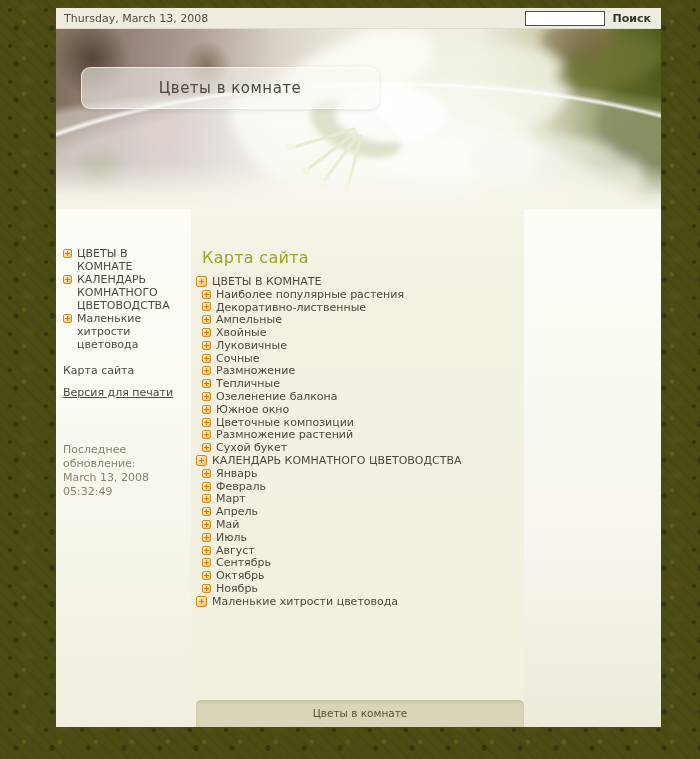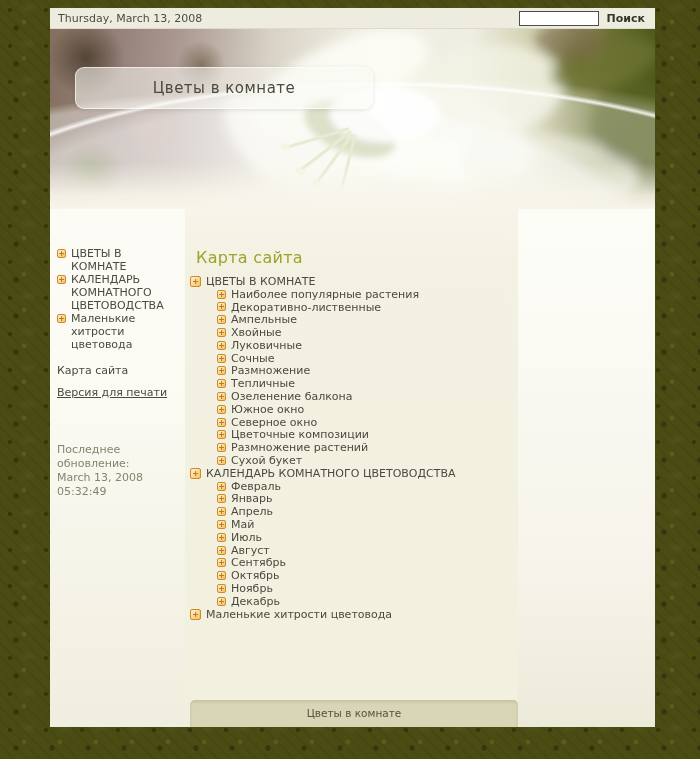--- a/index.html
+++ b/index.html
@@ -9,21 +9,21 @@
     background-color:#4a4c14;
     background-image:
       radial-gradient(circle at 10px 10px, rgba(15,17,0,.38) 1.5px, transparent 2.5px),
       radial-gradient(circle at 24px 22px, rgba(130,140,50,.28) 1.5px, transparent 3px),
       radial-gradient(circle at 16px 28px, rgba(0,0,0,.28) 2px, transparent 3.5px),
       radial-gradient(ellipse 14px 8px at 28px 8px, rgba(110,120,40,.20), transparent 70%),
       repeating-linear-gradient(45deg, rgba(0,0,0,.05) 0 2px, transparent 2px 9px);
     background-size:36px 36px,36px 36px,36px 36px,36px 36px,auto;
   }
   .container{
-    position:absolute;left:50px;top:8px;width:605px;height:719px;
+    position:absolute;left:56px;top:8px;width:605px;height:719px;
     background:linear-gradient(180deg,#fdfdf9 0%,#fbfaf3 55%,#f0eede 100%);
   }
   
   .topbar{
     position:absolute;left:0;top:0;width:605px;height:20px;
     background:#edecdf;border-bottom:1px solid #dddace;
     display:flex;align-items:center;
     font-size:11px;color:#4b4d41;
   }
   .topbar .date{padding-left:8px;flex:0 0 auto;}
@@ -109,21 +109,21 @@
   .side-link.print{text-decoration:underline;margin-top:9px;}
   .last-update{margin:44px 0 0 7px;line-height:14px;color:#87836f;}
   
   .main-heading{
     margin:0;padding:39px 0 0 11px;
     font-size:16px;font-weight:normal;color:#9ea32b;letter-spacing:.3px;
   }
   .tree{list-style:none;margin:8px 0 0 0;padding:0;}
   .tree li{display:flex;align-items:center;height:12.8px;cursor:pointer;}
   .tree li.top{padding-left:5px;}
-  .tree li.sub{padding-left:32px;}
+  .tree li.sub{padding-left:11px;}
   .tree li .bullet{margin-right:5px;}
   .tree li span.lbl{white-space:nowrap;}
 </style>
 </head>
 <body>
 
 <div class="container">
 
   <div class="topbar">
     <span class="date">Thursday, March 13, 2008</span>
@@ -239,45 +239,45 @@
         <li class="sub">
           <span class="bullet"></span>
           <span class="lbl">Озеленение балкона</span>
         </li>
         <li class="sub">
           <span class="bullet"></span>
           <span class="lbl">Южное окно</span>
         </li>
         <li class="sub">
           <span class="bullet"></span>
-          <span class="lbl">Северное окно</span>
-        </li>
-        <li class="sub">
-          <span class="bullet"></span>
           <span class="lbl">Цветочные композиции</span>
         </li>
         <li class="sub">
           <span class="bullet"></span>
           <span class="lbl">Размножение растений</span>
         </li>
         <li class="sub">
           <span class="bullet"></span>
           <span class="lbl">Сухой букет</span>
         </li>
         <li class="top">
           <span class="bullet lg"></span>
           <span class="lbl">КАЛЕНДАРЬ КОМНАТНОГО ЦВЕТОВОДСТВА</span>
         </li>
         <li class="sub">
           <span class="bullet"></span>
+          <span class="lbl">Январь</span>
+        </li>
+        <li class="sub">
+          <span class="bullet"></span>
           <span class="lbl">Февраль</span>
         </li>
         <li class="sub">
           <span class="bullet"></span>
-          <span class="lbl">Январь</span>
+          <span class="lbl">Март</span>
         </li>
         <li class="sub">
           <span class="bullet"></span>
           <span class="lbl">Апрель</span>
         </li>
         <li class="sub">
           <span class="bullet"></span>
           <span class="lbl">Май</span>
         </li>
         <li class="sub">
@@ -292,24 +292,20 @@
           <span class="bullet"></span>
           <span class="lbl">Сентябрь</span>
         </li>
         <li class="sub">
           <span class="bullet"></span>
           <span class="lbl">Октябрь</span>
         </li>
         <li class="sub">
           <span class="bullet"></span>
           <span class="lbl">Ноябрь</span>
-        </li>
-        <li class="sub">
-          <span class="bullet"></span>
-          <span class="lbl">Декабрь</span>
         </li>
         <li class="top">
           <span class="bullet lg"></span>
           <span class="lbl">Маленькие хитрости цветовода</span>
         </li>
       </ul>
   </div>
 
   <div class="right-col"></div>
 

